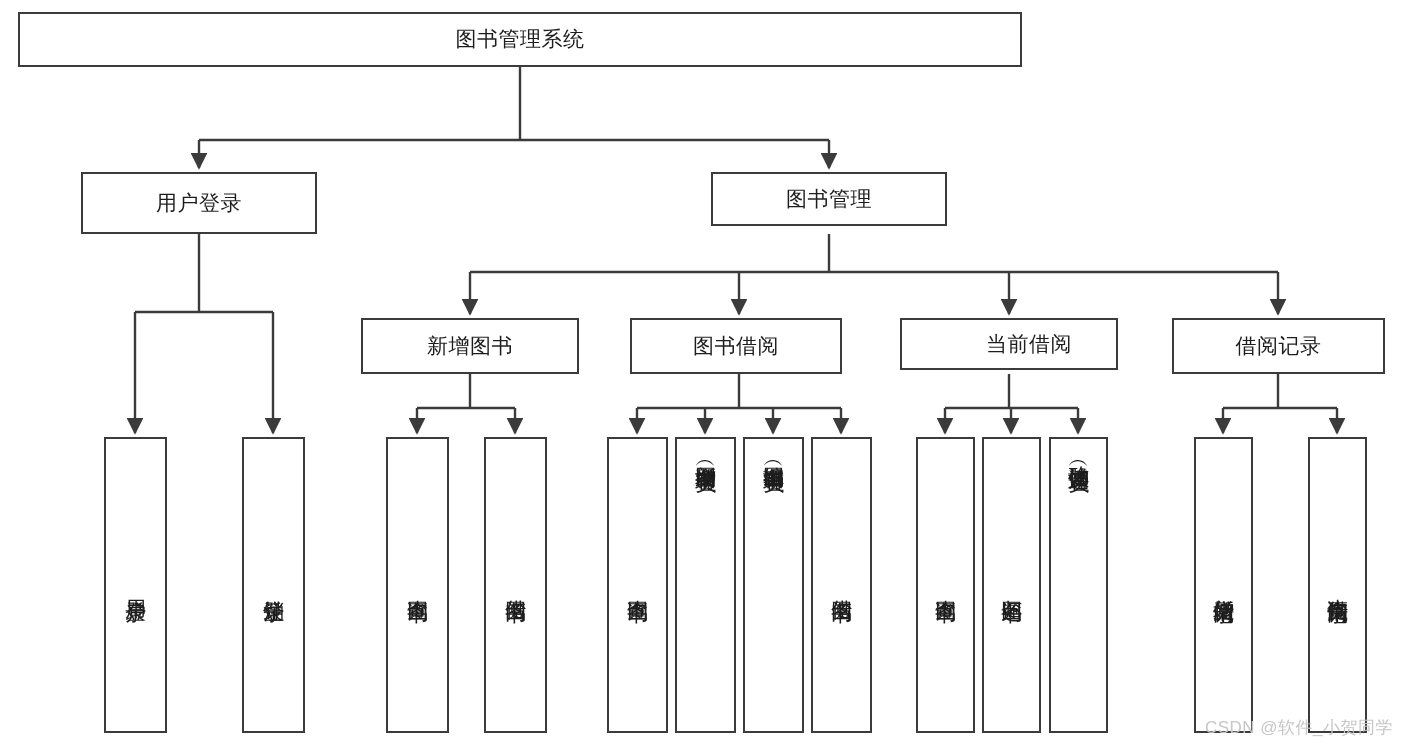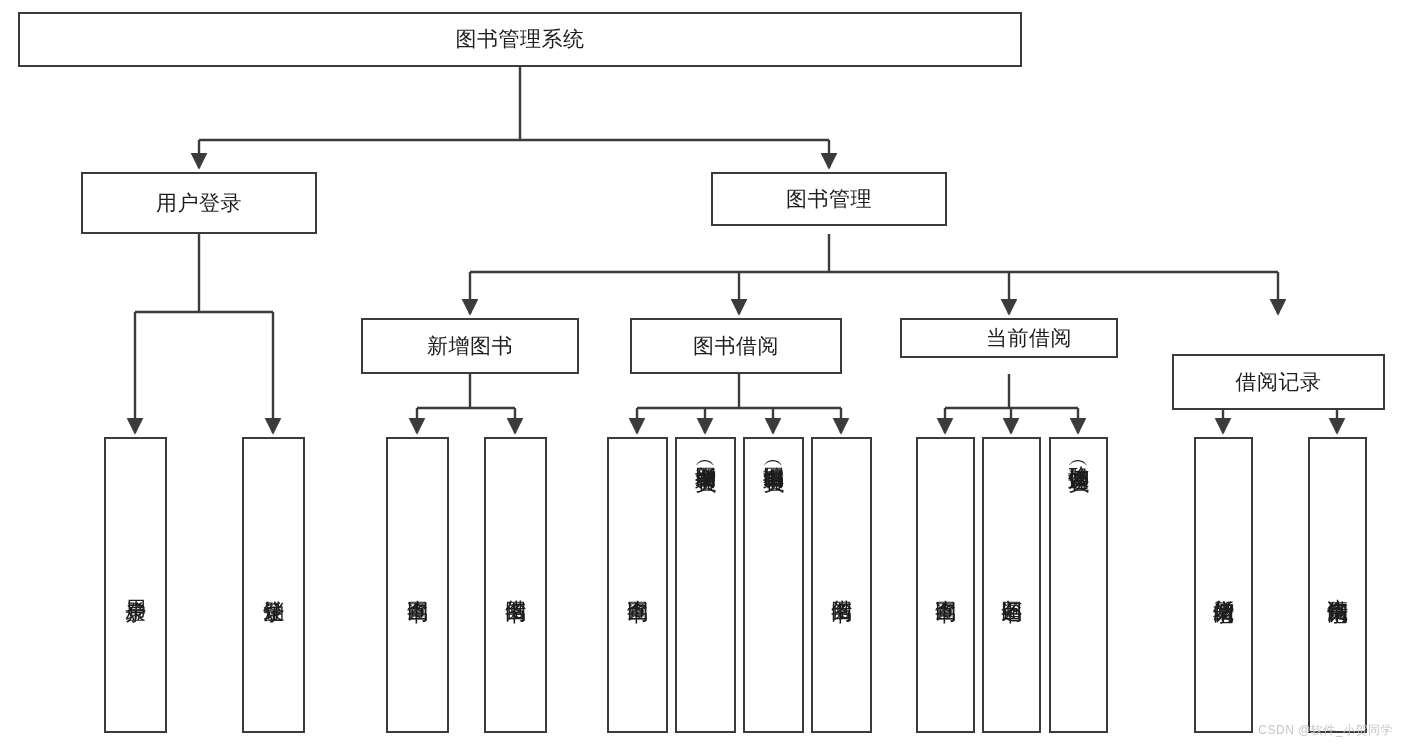--- a/index.html
+++ b/index.html
@@ -53,21 +53,21 @@
     white-space: normal;
   }
   .leaf.centered {
     align-items: center;
     padding-top: 0;
   }
   .watermark {
     position: absolute;
     right: 12px;
     bottom: 8px;
-    font-size: 12px;
+    font-size: 17px;
     color: #c6c6c6;
     letter-spacing: 0.5px;
     white-space: nowrap;
   }
 </style>
 </head>
 <body>
 
 <div id="canvas">
 
@@ -134,24 +134,24 @@
   <div class="node" id="node-l2-1" style="left: 711px; top: 172px; width: 236px; height: 54px;">
     <span class="node-label">图书管理</span>
   </div>
 
   <div class="node" id="node-l3-0" style="left: 361px; top: 318px; width: 218px; height: 56px;">
     <span class="node-label">新增图书</span>
   </div>
   <div class="node" id="node-l3-1" style="left: 630px; top: 318px; width: 212px; height: 56px;">
     <span class="node-label">图书借阅</span>
   </div>
-  <div class="node" id="node-l3-2" style="left: 900px; top: 318px; width: 218px; height: 40px; padding-left: 40px;">
+  <div class="node" id="node-l3-2" style="left: 900px; top: 318px; width: 218px; height: 52px; padding-left: 40px;">
     <span class="node-label">当前借阅</span>
   </div>
-  <div class="node" id="node-l3-3" style="left: 1172px; top: 318px; width: 213px; height: 56px; margin-top: 36px;">
+  <div class="node" id="node-l3-3" style="left: 1172px; top: 318px; width: 213px; height: 56px;">
     <span class="node-label">借阅记录</span>
   </div>
 
   <div class="node leaf centered" id="node-leaf-0" style="left: 104px; top: 437px; width: 63px; height: 296px;">
     <span class="node-label">用户登录</span>
   </div>
   <div class="node leaf centered" id="node-leaf-1" style="left: 242px; top: 437px; width: 63px; height: 296px;">
     <span class="node-label">注销登录</span>
   </div>
   <div class="node leaf centered" id="node-leaf-2" style="left: 386px; top: 437px; width: 63px; height: 296px;">

